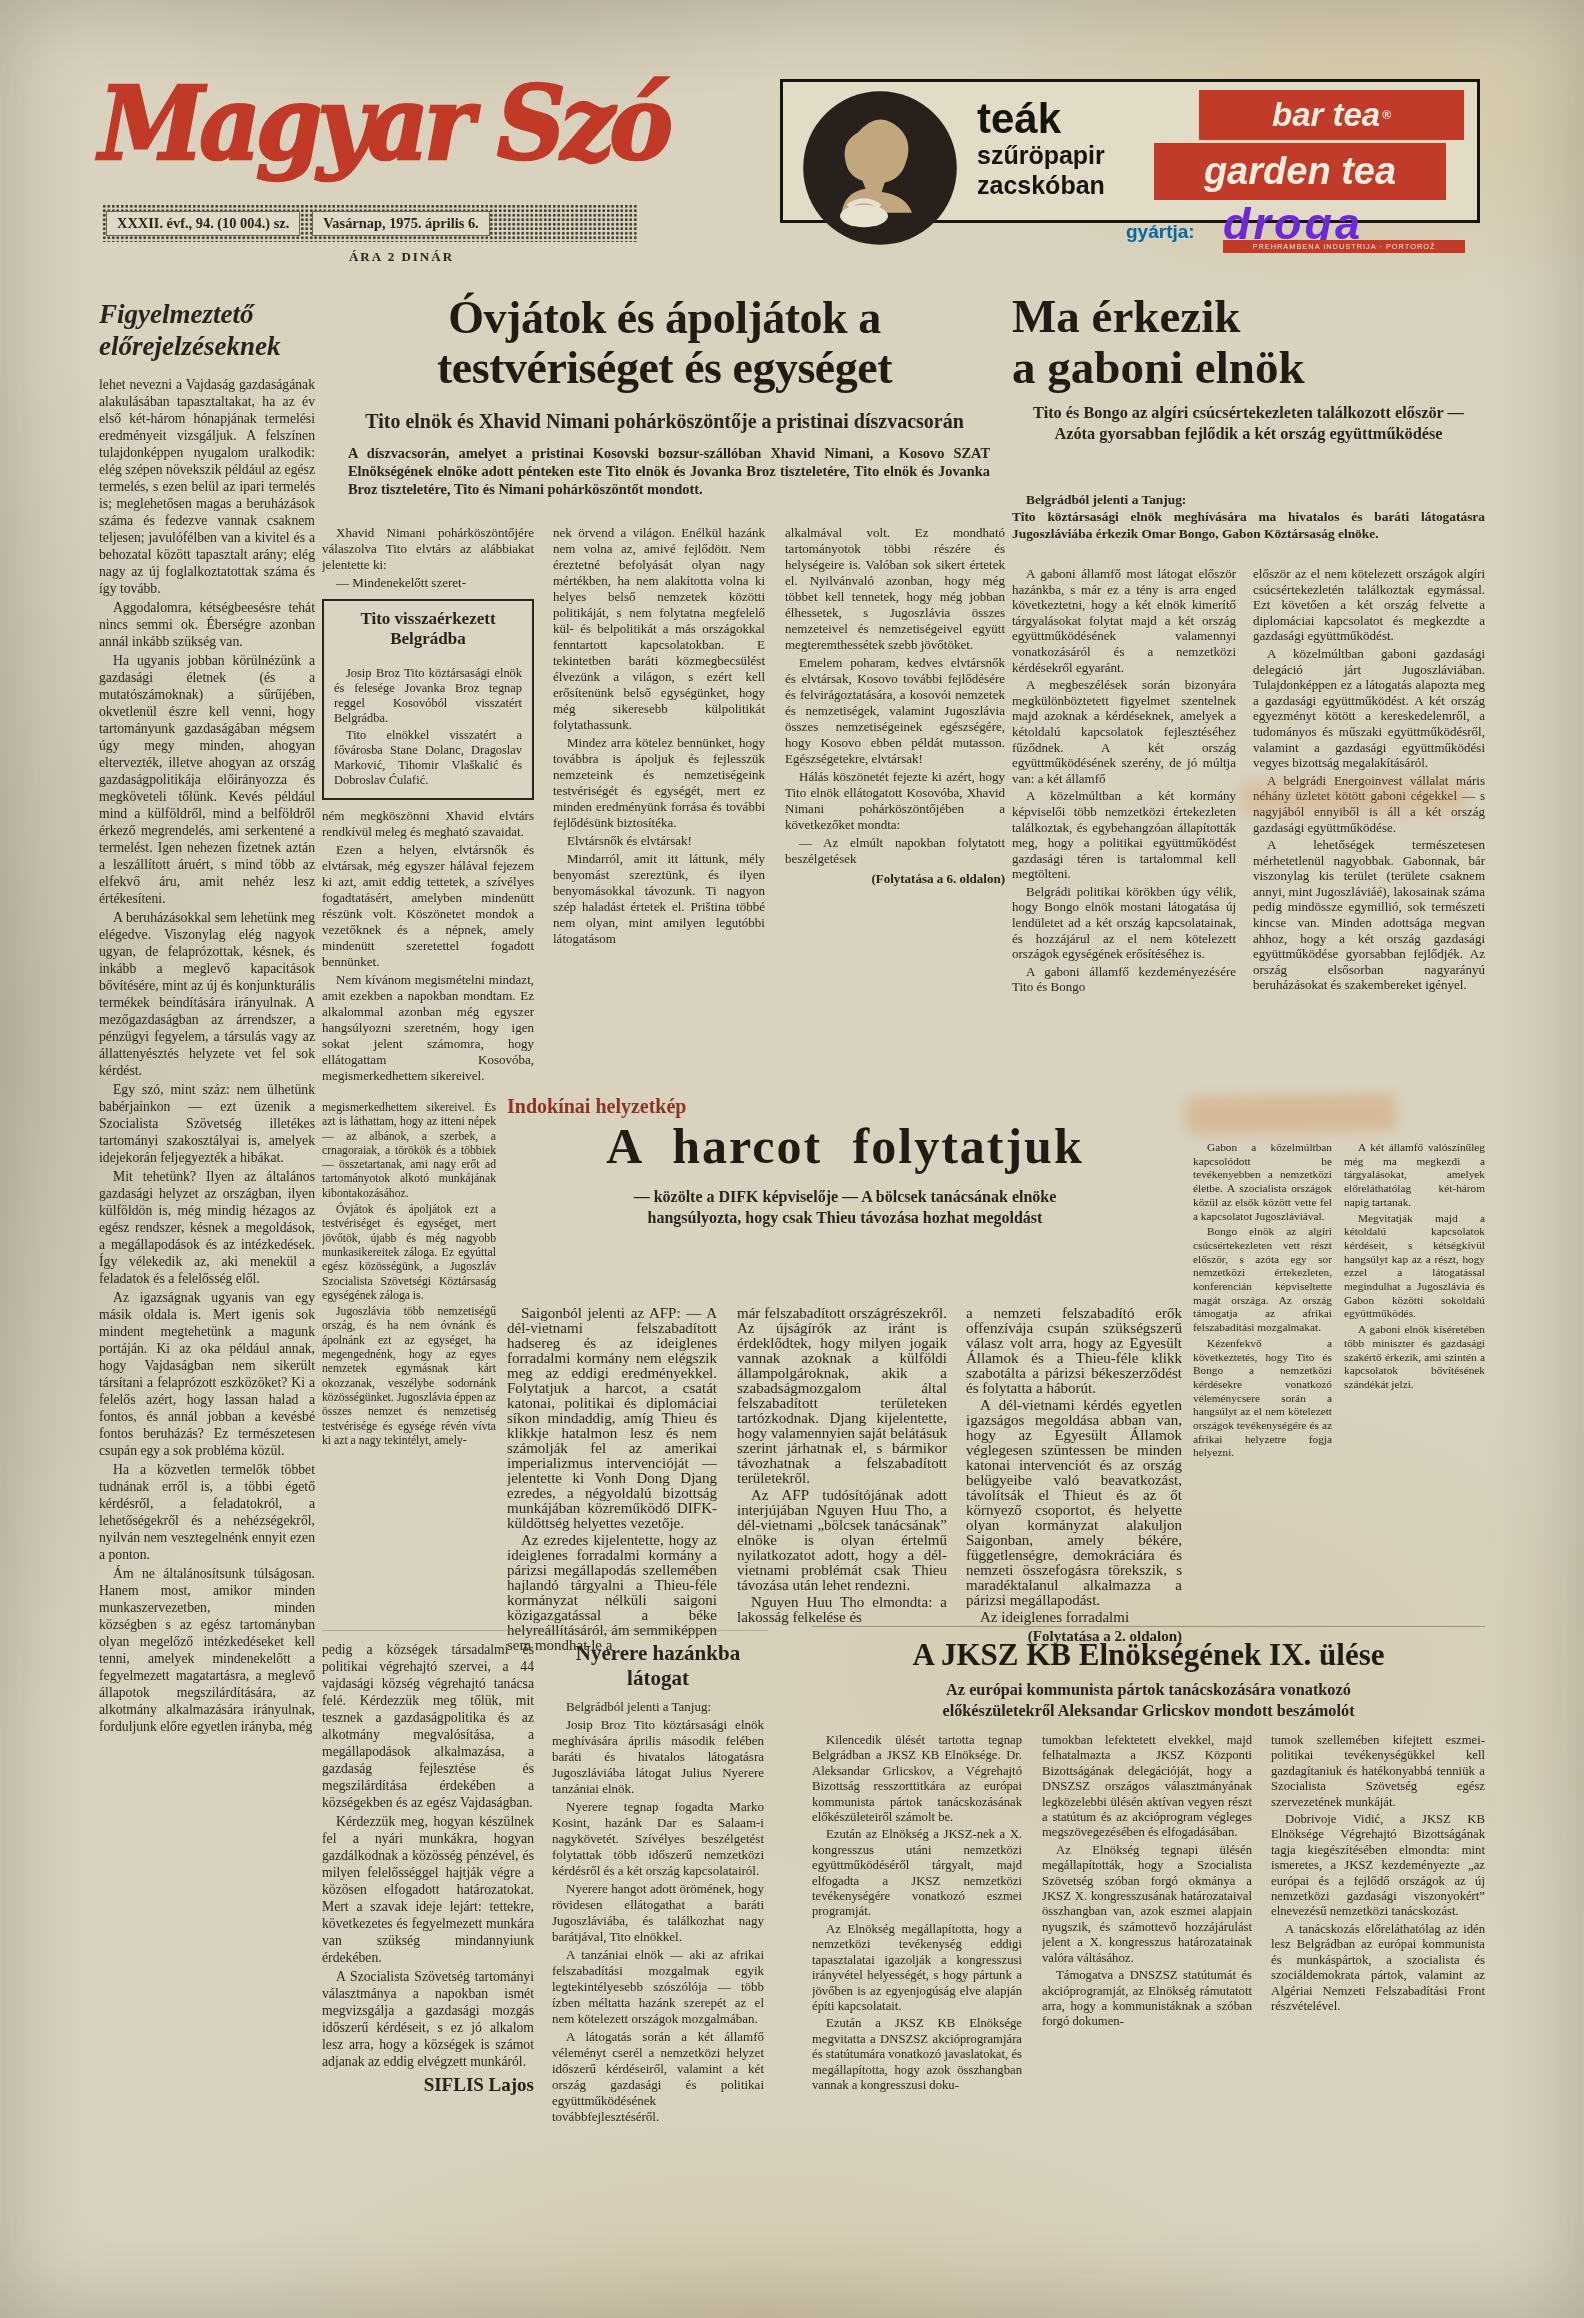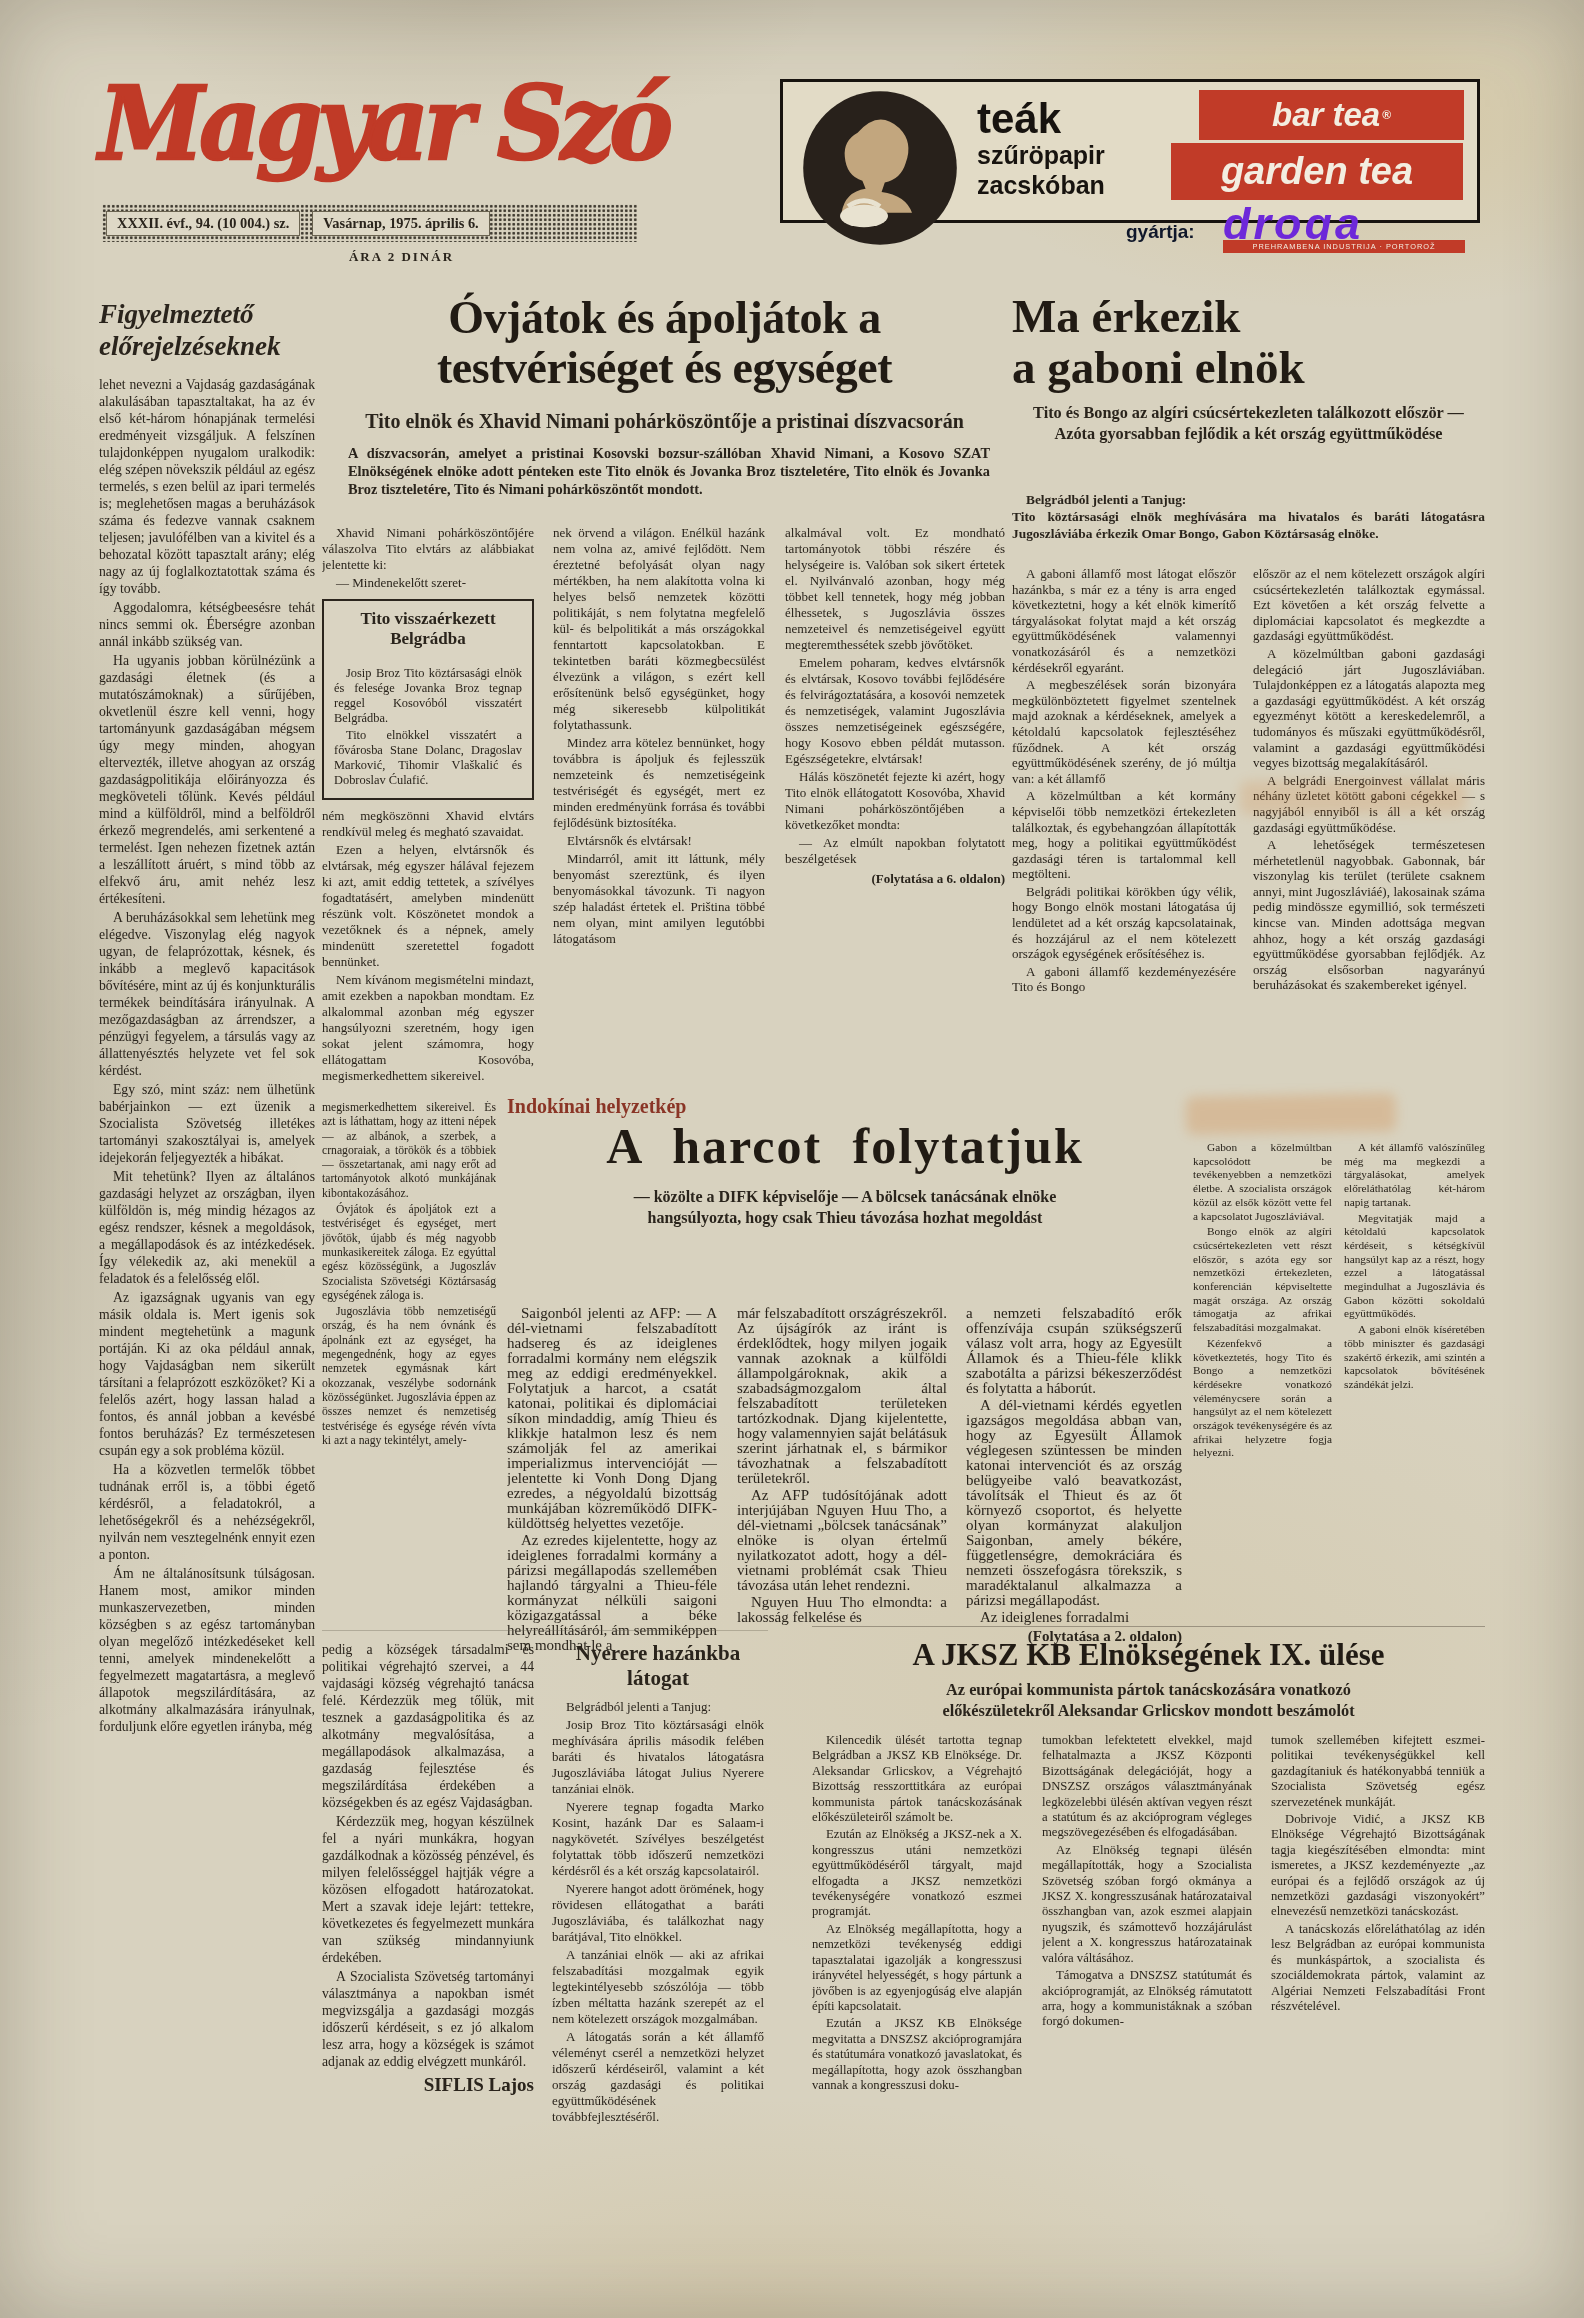--- a/index.html
+++ b/index.html
@@ -36,23 +36,23 @@
 
   
   .ad-box{left:780px;top:79px;width:700px;height:144px;background:#e2dbc6;border:3px solid #17130f;box-sizing:border-box;}
   .ad-illustration{position:absolute;left:14px;top:6px;width:166px;height:160px;}
   .ad-product{position:absolute;left:194px;top:16px;font-family:"Liberation Sans",sans-serif;font-weight:bold;color:#17130f;}
   .ad-p1{font-size:42px;line-height:1.0;}
   .ad-p2,.ad-p3{font-size:25px;line-height:1.2;}
   .ad-red{position:absolute;background:#c13b28;color:#f3ede0;font-family:"Liberation Sans",sans-serif;
     font-weight:bold;font-style:italic;display:flex;align-items:center;justify-content:center;}
   .ad-red1{left:416px;top:8px;width:265px;height:50px;font-size:33px;}
-  .ad-red2{left:388px;top:61px;width:292px;height:57px;font-size:38px;}
+  .ad-red2{left:371px;top:61px;width:292px;height:57px;font-size:38px;}
   .ad-red sup{font-size:12px;margin-left:2px;font-style:normal;}
-  .ad-producer-label{position:absolute;left:343px;top:139px;font-family:"Liberation Sans",sans-serif;font-weight:bold;font-size:19px;color:#0f172a;}
+  .ad-producer-label{position:absolute;left:343px;top:139px;font-family:"Liberation Sans",sans-serif;font-weight:bold;font-size:19px;color:#0369a1;}
   .ad-producer{position:absolute;left:440px;top:119px;font-family:"Liberation Sans",sans-serif;font-weight:bold;font-style:italic;
     font-size:45px;color:#6d28d9;letter-spacing:3px;line-height:1;}
   .ad-strip{position:absolute;left:440px;top:158px;width:242px;height:13px;background:#c13b28;color:#f3ede0;
     font-family:"Liberation Sans",sans-serif;font-size:7.4px;line-height:13px;text-align:center;letter-spacing:1px;white-space:nowrap;}
 
   
   .body-text p{margin:0 0 2px 0;text-indent:14px;}
   .body-text.cont p:first-child{text-indent:0;}
   .headline{font-weight:bold;color:#211b14;line-height:1.08;}
   .note{font-weight:bold;text-align:right;margin-top:4px;}

